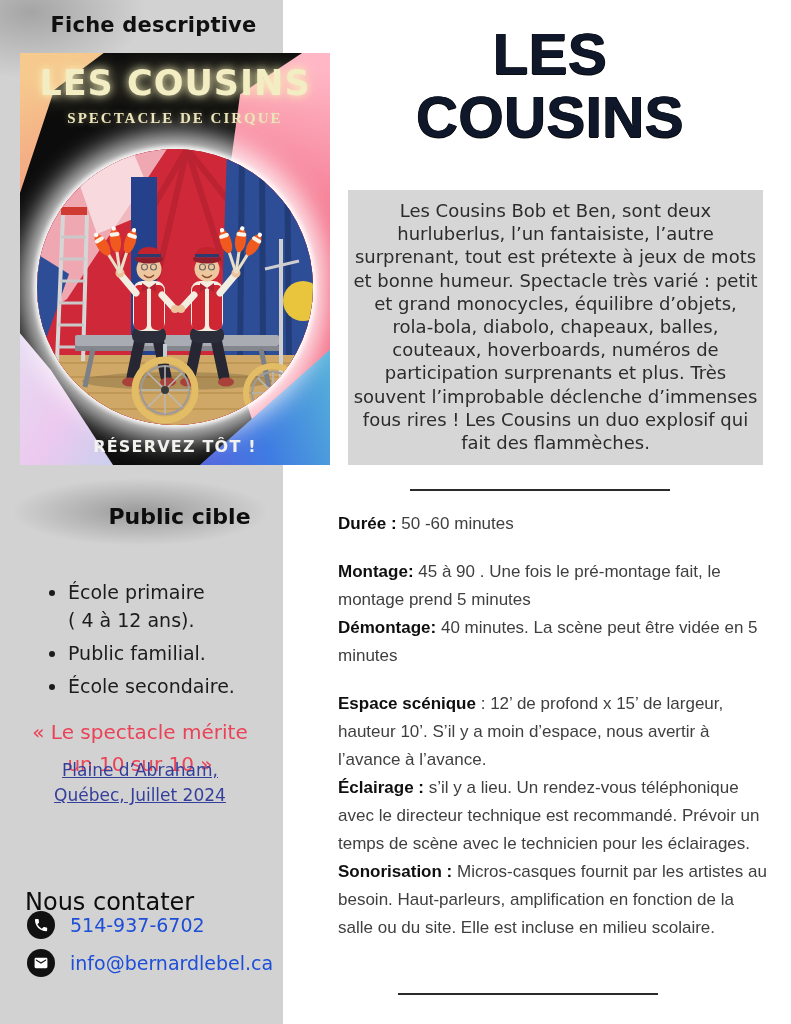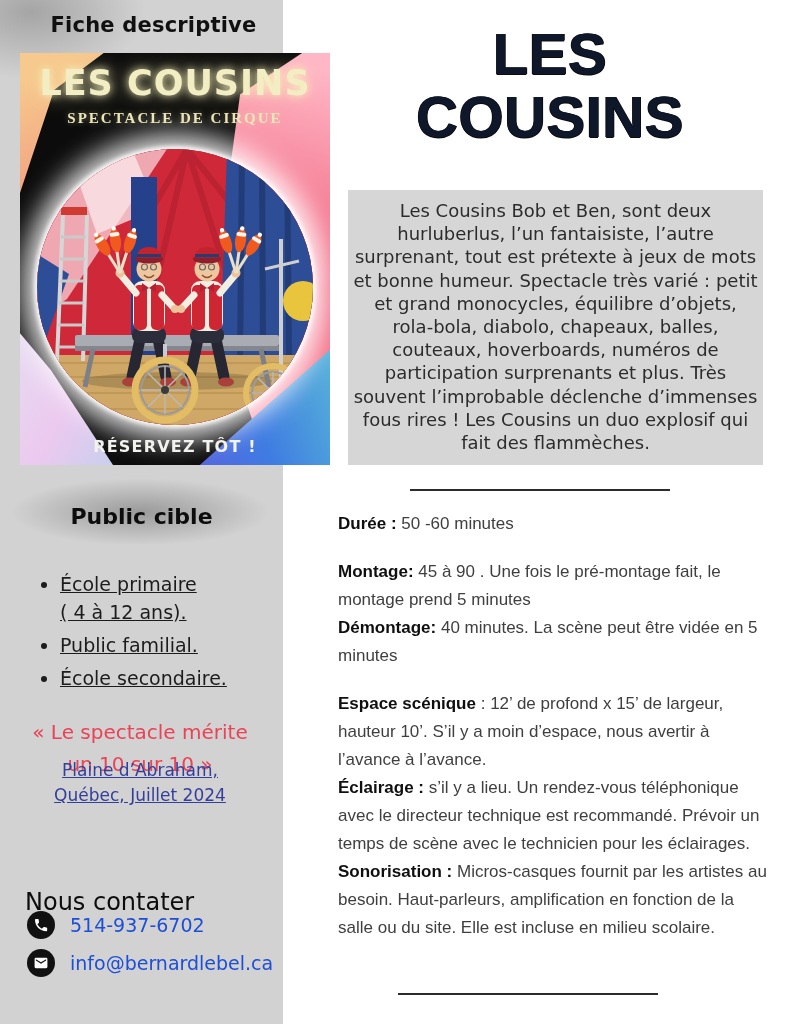--- a/index.html
+++ b/index.html
@@ -34,23 +34,23 @@
         box-shadow:0 0 26px 15px rgba(255,255,255,.85),0 0 4px 3px rgba(255,255,255,.9);}
   .photo-clip{position:absolute;left:17px;top:96px;width:276px;height:276px;border-radius:50%;
         overflow:hidden;z-index:3;background:#cf2838;}
   .poster-cta{position:absolute;left:0;bottom:9px;width:100%;text-align:center;z-index:4;
         font-size:16px;font-weight:bold;letter-spacing:1.2px;color:#f2f2ee;}
 
   
   .audience-band{position:absolute;left:13px;top:479px;width:254px;height:66px;
         background:radial-gradient(ellipse at center,rgba(120,120,120,.62),rgba(120,120,120,0) 72%);}
   .audience-heading{position:absolute;left:0;top:504px;width:283px;text-align:center;
-        font-size:22px;font-weight:bold;color:#0d0d0d;}
-  .audience-list{position:absolute;left:38px;top:570px;width:225px;margin:0;padding-left:22px;
-        font-size:19px;line-height:28px;color:#1c1c1c;text-decoration:underline;}
+        font-size:22px;font-weight:bold;color:#0d0d0d;padding-left:38px;}
+  .audience-list{position:absolute;left:38px;top:570px;width:225px;margin:8px;padding-left:22px;
+        font-size:19px;line-height:28px;color:#1c1c1c;}
   .audience-list li{margin-bottom:5px;white-space:pre-line;}
   .quote{position:absolute;left:14px;top:716px;width:252px;text-align:center;
         font-size:20px;line-height:32px;color:#ea4256;white-space:pre-line;}
   .attribution{position:absolute;left:14px;top:758px;width:252px;text-align:center;
         font-size:17px;line-height:25px;color:#343e9b;white-space:pre-line;text-decoration:underline;}
   .contact-heading{position:absolute;left:25px;top:888px;font-size:24px;font-weight:normal;color:#0d0d0d;}
   .contact-row{position:absolute;left:27px;display:flex;align-items:center;gap:15px;}
   .contact-row.phone{top:911px;}
   .contact-row.email{top:949px;}
   .contact-row .icon{width:28px;height:28px;flex:0 0 auto;}

